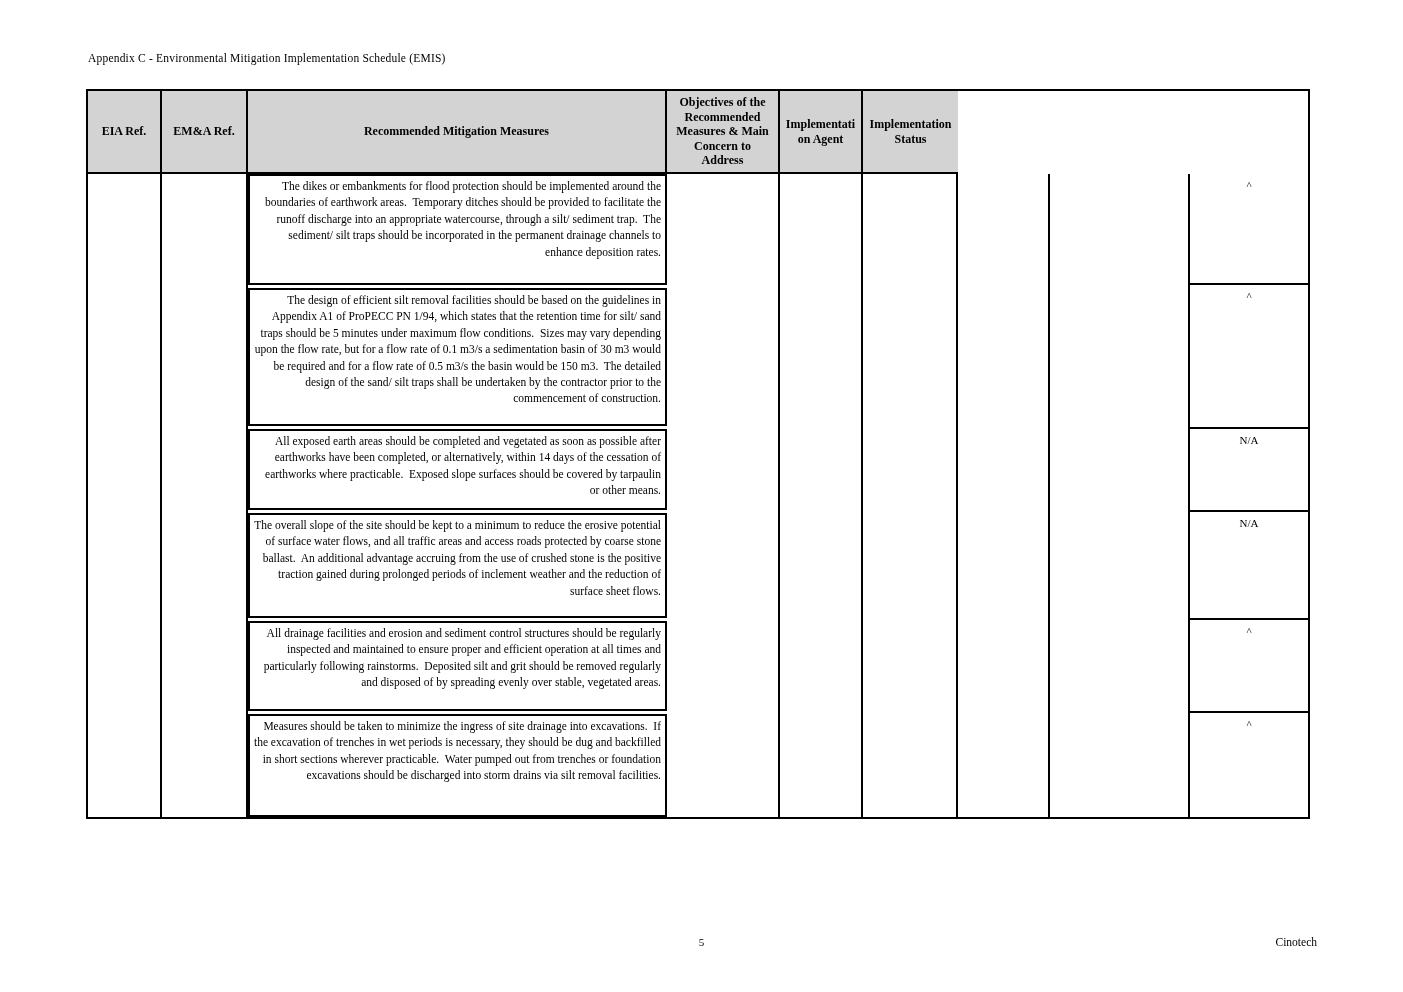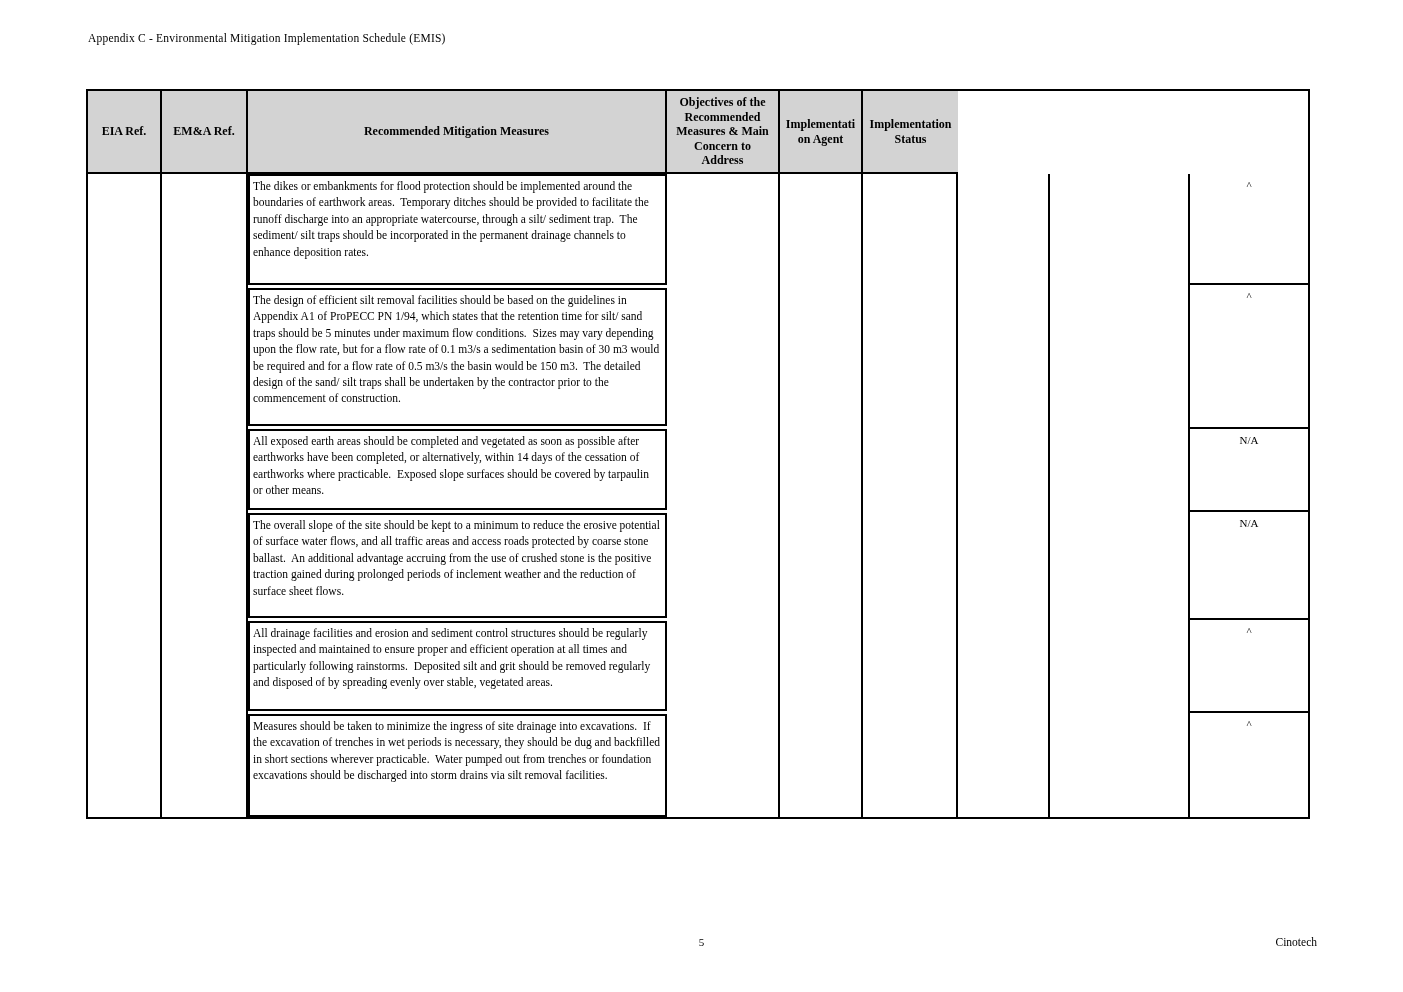--- a/index.html
+++ b/index.html
@@ -4,21 +4,21 @@
 <style>
   :root { --header_bg: #d3d3d3; }
   * { box-sizing: border-box; margin: 0; padding: 0; }
   html, body { background: #ffffff; }
   body {
     width: 1403px; height: 992px; position: relative;
     font-family: "Liberation Serif", "DejaVu Serif", serif;
     color: #000;
   }
   .app-header {
-    position: absolute; left: 88px; top: 32px;
+    position: absolute; left: 88px; top: 52px;
     font-size: 11.5px; letter-spacing: 0.2px;
   }
   .doc-table {
     position: absolute; left: 86px; top: 89px;
     width: 1224px; height: 730px;
     border: 2px solid #000;
   }
   .thead, .tbody {
     display: grid;
     grid-template-columns: 74px 86px 419px 113px 83px 95px 92px 140px 118px;
@@ -38,20 +38,21 @@
   .col { height: 100%; }
   .col.vline { border-right: 2px solid #000; }
   .col-measures { display: flex; flex-direction: column; row-gap: 3px; }
   .measure-box {
     border: 2px solid #000;
     padding: 2px 4px 14px 3px;
     font-size: 11.5px; line-height: 16.4px;
     white-space: pre-wrap;
     overflow: hidden;
     flex: 0 0 auto;
+    text-align: right;
   }
   .measure-box.m0 { height: 111px; }
   .measure-box.m1 { height: 138px; }
   .measure-box.m2 { height: 81px; }
   .measure-box.m3 { height: 105px; }
   .measure-box.m4 { height: 90px; }
   .measure-box.m5 { flex: 1 1 auto; }
   .col-status { display: flex; flex-direction: column; }
   .status-cell {
     border-bottom: 2px solid #000;

